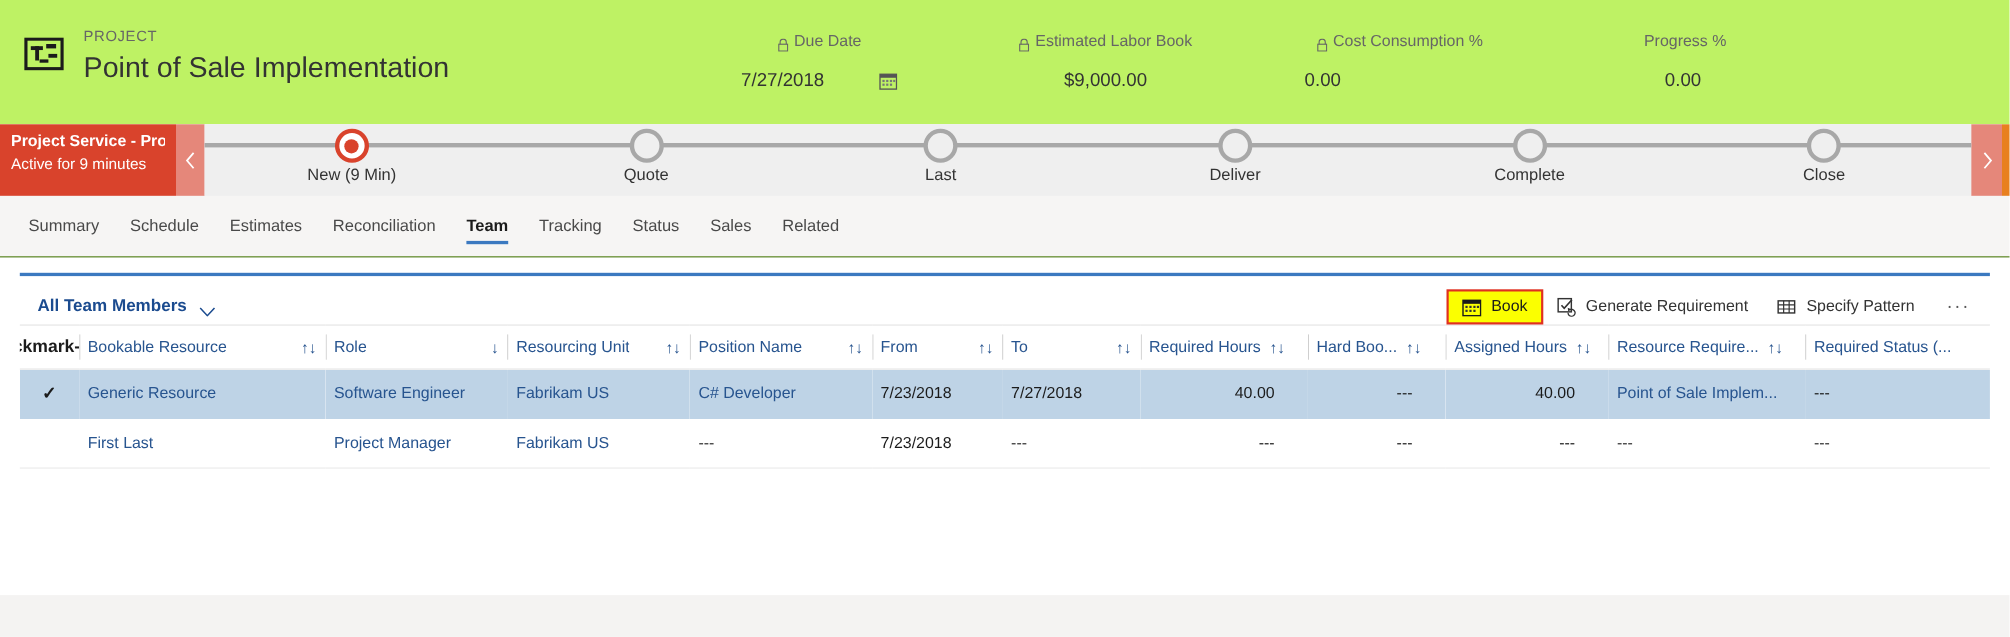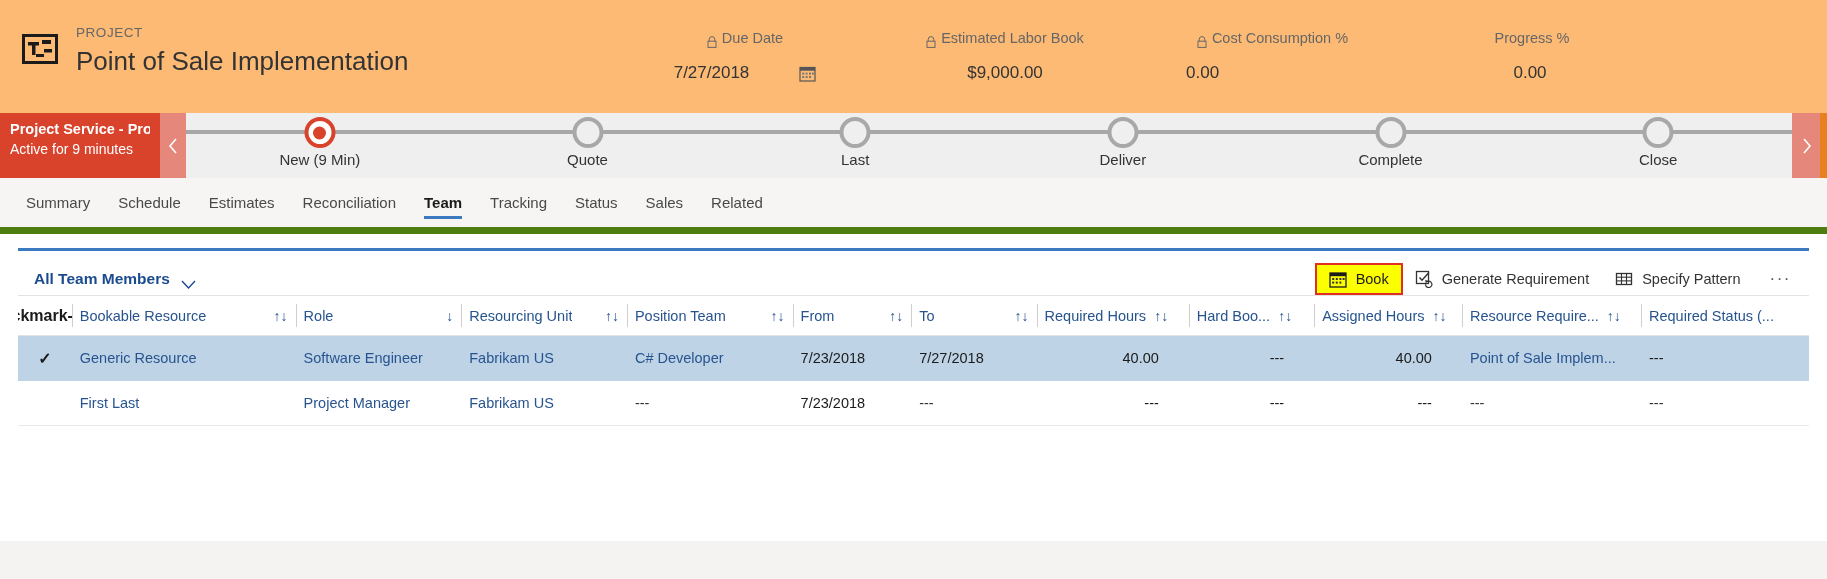--- a/index.html
+++ b/index.html
@@ -8,21 +8,21 @@
     background: #ffffff;
     font-family: "Liberation Sans", sans-serif;
     overflow: hidden;
   }
   body { position: relative; }
 
   
   .header {
     position: relative;
     height: 113px;
-    background: #fdba74;
+    background: #bef264;
     display: flex;
     align-items: flex-start;
   }
   .hdr-entity {
     display: flex;
     align-items: flex-start;
     padding-left: 22px;
     padding-top: 24px;
     width: 620px;
   }
@@ -173,21 +173,21 @@
     flex-shrink: 0;
   }
 
   
   .tabstrip {
     height: 56px;
     background: #f6f5f4;
     display: flex;
     align-items: center;
     padding-left: 12px;
-    border-bottom: 7px solid #4d7c0f;
+    border-bottom: 1px solid #4d7c0f;
   }
   .tab {
     position: relative;
     font-size: 15px;
     color: #494949;
     padding: 0 14px;
     height: 56px;
     line-height: 56px;
     white-space: nowrap;
     cursor: default;
@@ -549,21 +549,21 @@
           </div>
         </th>
         <th>
           <div class="th-inner">
             <span class="lbl">Resourcing Unit</span>
             <span class="sort-ico">↑↓</span>
           </div>
         </th>
         <th>
           <div class="th-inner">
-            <span class="lbl">Position Team</span>
+            <span class="lbl">Position Name</span>
             <span class="sort-ico">↑↓</span>
           </div>
         </th>
         <th>
           <div class="th-inner">
             <span class="lbl">From</span>
             <span class="sort-ico">↑↓</span>
           </div>
         </th>
         <th>

